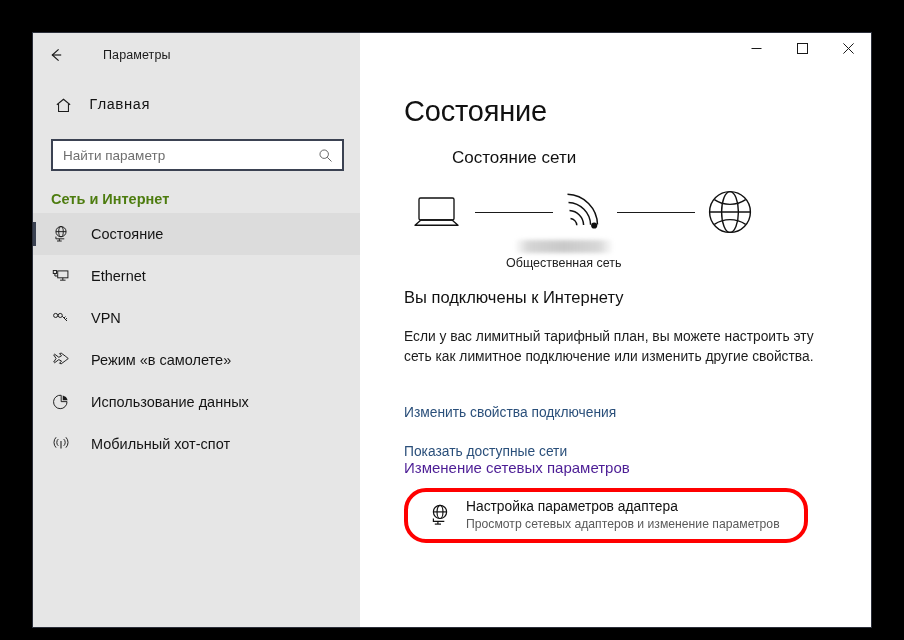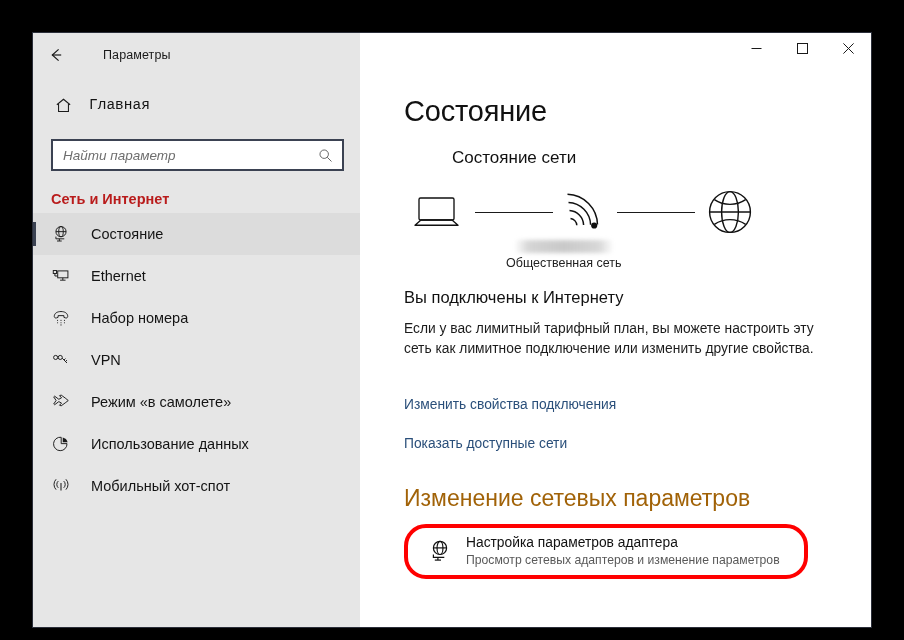--- a/index.html
+++ b/index.html
@@ -78,27 +78,26 @@
     height:32px;
     background:#ffffff;
     border:2px solid #3b4252;
     display:flex; align-items:center;
   }
   .search-box input {
     flex:1; border:none; outline:none; background:transparent;
     font-family:"Liberation Sans", sans-serif;
     font-size:13.5px; color:#222;
     padding:0 8px 0 10px;
-    font-style:italic;
   }
   .search-box input::placeholder { color:#6e6e6e; }
   .search-icon { padding-right:9px; display:flex; align-items:center; }
 
   .sb-section {
-    font-size:14.5px; font-weight:bold; color:#b91c1c;
+    font-size:14.5px; font-weight:bold; color:#4d7c0f;
     padding:20px 0 6px 18px;
   }
 
   .nav-list { display:flex; flex-direction:column; }
   .nav-item {
     position:relative;
     display:flex; align-items:center;
     height:42px;
     padding-left:18px;
     cursor:pointer;
@@ -152,38 +151,38 @@
     filter:blur(2.2px);
     border-radius:2px;
   }
   .net-label {
     font-size:12.5px; color:#222;
     margin-left:98px; margin-top:3px;
   }
 
   .conn-head {
     font-size:16.5px; color:#111;
-    margin-top:18px; margin-bottom:12px;
+    margin-top:18px; margin-bottom:20px;
   }
   .conn-desc {
     font-size:13.8px; color:#1c1c1c; line-height:1.48;
     max-width:428px;
   }
   .link {
     display:block;
     font-size:13.8px; color:#2a4f7a;
     text-decoration:none; cursor:pointer;
     width:max-content;
   }
   .link-1 { margin-top:37px; }
   .link-2 { margin-top:24px; }
 
   .change-head {
-    font-size:23px; color:#a16207;
-    margin-top:34px; margin-bottom:12px;
+    font-size:15px; color:#4c1d95;
+    margin-bottom:12px;
   }
 
   
   .adapter-highlight {
     position:relative;
     width:404px;
     border:4px solid #ff0000;
     border-radius:22px;
     padding:2px 6px;
   }
@@ -290,37 +289,20 @@
                 <rect x="7.4" y="5.4" width="11.2" height="7.6" fill="none" stroke="#1a1a1a" stroke-width="1.05"></rect>
                 <line x1="13" y1="13" x2="13" y2="15.4" stroke="#1a1a1a" stroke-width="1.05"></line>
                 <line x1="10" y1="15.6" x2="16" y2="15.6" stroke="#1a1a1a" stroke-width="1.05"></line>
                 <rect x="2.5" y="5.0" width="3.6" height="3.2" fill="none" stroke="#1a1a1a" stroke-width="1.05"></rect>
                 <path d="M4.3 8.3 L4.3 11.0 L7.4 11.0" fill="none" stroke="#1a1a1a" stroke-width="1.05"></path>
               </svg>
             </span>
             <span class="nav-label">Ethernet</span>
           </div>
 
-          <div class="nav-item">
-            <span class="nav-icon">
-              <svg width="20" height="20" viewBox="0 0 22 22">
-                <path d="M3.6 9.3 C3.6 5.6 7.0 3.9 11 3.9 C15 3.9 18.4 5.6 18.4 9.3
-                         C18.4 10.6 17.2 11.3 16.0 10.9 L14.2 10.3 L14.2 8.4 L7.8 8.4 L7.8 10.3 L6.0 10.9
-                         C4.8 11.3 3.6 10.6 3.6 9.3 Z" fill="none" stroke="#1a1a1a" stroke-width="1.05"></path>
-                <circle cx="7.2" cy="13.6" r=".62" fill="#1a1a1a"></circle>
-                <circle cx="11" cy="13.6" r=".62" fill="#1a1a1a"></circle>
-                <circle cx="14.8" cy="13.6" r=".62" fill="#1a1a1a"></circle>
-                <circle cx="7.2" cy="16.2" r=".62" fill="#1a1a1a"></circle>
-                <circle cx="11" cy="16.2" r=".62" fill="#1a1a1a"></circle>
-                <circle cx="14.8" cy="16.2" r=".62" fill="#1a1a1a"></circle>
-                <circle cx="11" cy="18.6" r=".62" fill="#1a1a1a"></circle>
-              </svg>
-            </span>
-            <span class="nav-label">Набор номера</span>
-          </div>
 
           <div class="nav-item">
             <span class="nav-icon">
               <svg width="20" height="20" viewBox="0 0 22 22">
                 <circle cx="5.1" cy="8.2" r="2.25" fill="none" stroke="#1a1a1a" stroke-width="1.05"></circle>
                 <circle cx="10.2" cy="8.2" r="2.25" fill="none" stroke="#1a1a1a" stroke-width="1.05"></circle>
                 <path d="M12.3 9.0 L17.6 14.3" fill="none" stroke="#1a1a1a" stroke-width="1.05"></path>
                 <path d="M14.3 11.0 L15.9 9.4" fill="none" stroke="#1a1a1a" stroke-width="1.05"></path>
                 <path d="M16.0 12.7 L17.6 11.1" fill="none" stroke="#1a1a1a" stroke-width="1.05"></path>
               </svg>

